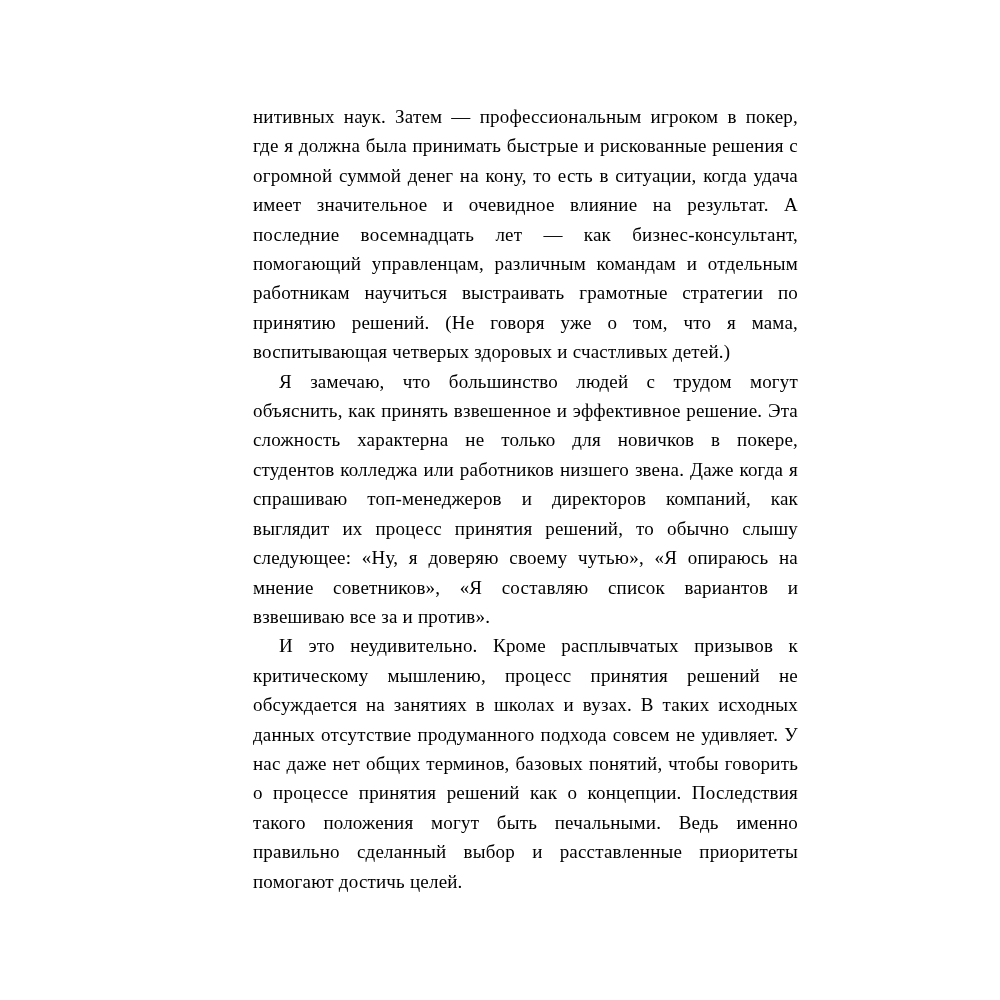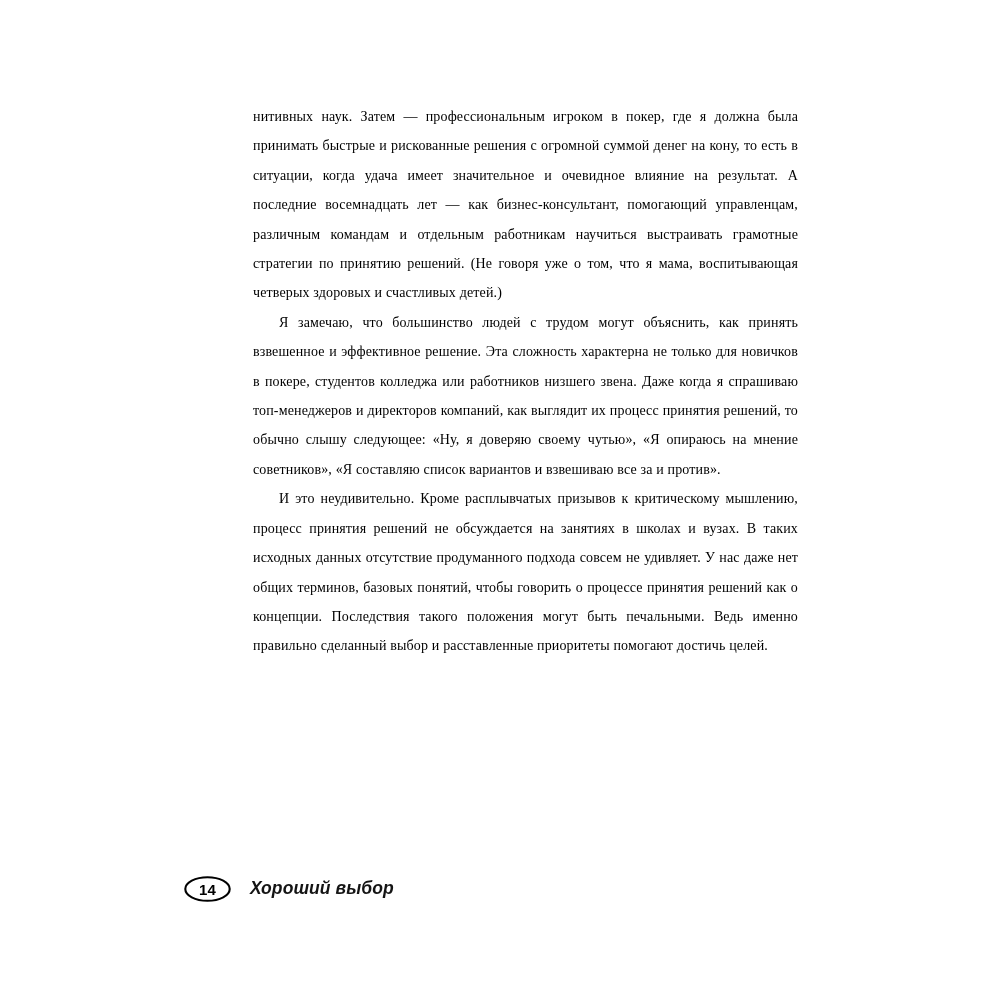--- a/index.html
+++ b/index.html
@@ -26,21 +26,21 @@
 
   .text-column {
     position: absolute;
     left: 253px;
     top: 102px;
     width: 545px;
   }
 
   .para {
     margin: 0;
-    font-size: 14px;
+    font-size: 19px;
     line-height: 29.4px;
     text-align: justify;
     text-justify: inter-word;
     letter-spacing: 0.01em;
     word-spacing: 0.005em;
     hyphens: manual;
     -webkit-hyphens: manual;
   }
 
   .para.continued {
@@ -107,23 +107,14 @@
 <body>
 
 <div class="page">
 
   <div class="text-column">
     <p class="para continued">нитивных наук. Затем — профессиональным игроком в покер, где я должна была принимать быстрые и рискованные решения с огромной суммой денег на кону, то есть в ситуации, когда удача имеет значительное и очевидное влияние на результат. А последние восемнадцать лет — как бизнес-консультант, помогающий управленцам, различным командам и отдельным работникам научиться выстраивать грамотные стратегии по принятию решений. (Не говоря уже о том, что я мама, воспитывающая четверых здоровых и счастливых детей.)</p>
     <p class="para indented">Я замечаю, что большинство людей с трудом могут объяснить, как принять взвешенное и эффективное решение. Эта сложность характерна не только для новичков в покере, студентов колледжа или работников низшего звена. Даже когда я спрашиваю топ-менеджеров и директоров компаний, как выглядит их процесс принятия решений, то обычно слышу следующее: «Ну, я доверяю своему чутью», «Я опираюсь на мнение советников», «Я составляю список вариантов и взвешиваю все за и против».</p>
     <p class="para indented">И это неудивительно. Кроме расплывчатых призывов к критическому мышлению, процесс принятия решений не обсуждается на занятиях в школах и вузах. В таких исходных данных отсутствие продуманного подхода совсем не удивляет. У нас даже нет общих терминов, базовых понятий, чтобы говорить о процессе принятия решений как о концепции. Последствия такого положения могут быть печальными. Ведь именно правильно сделанный выбор и расставленные приоритеты помогают достичь целей.</p>
   </div>
 
-  <div class="footer">
-    <div class="page-number-badge">
-      <svg viewBox="0 0 47 26" xmlns="http://www.w3.org/2000/svg" aria-hidden="true">
-        <ellipse cx="23.5" cy="13" rx="22.2" ry="11.8" fill="none" stroke="#000000" stroke-width="2.1"></ellipse>
-      </svg>
-      <span class="page-number-text">14</span>
-    </div>
-    <div class="running-head">Хороший выбор</div>
-  </div>
 
 </div>
 
 </body></html>

